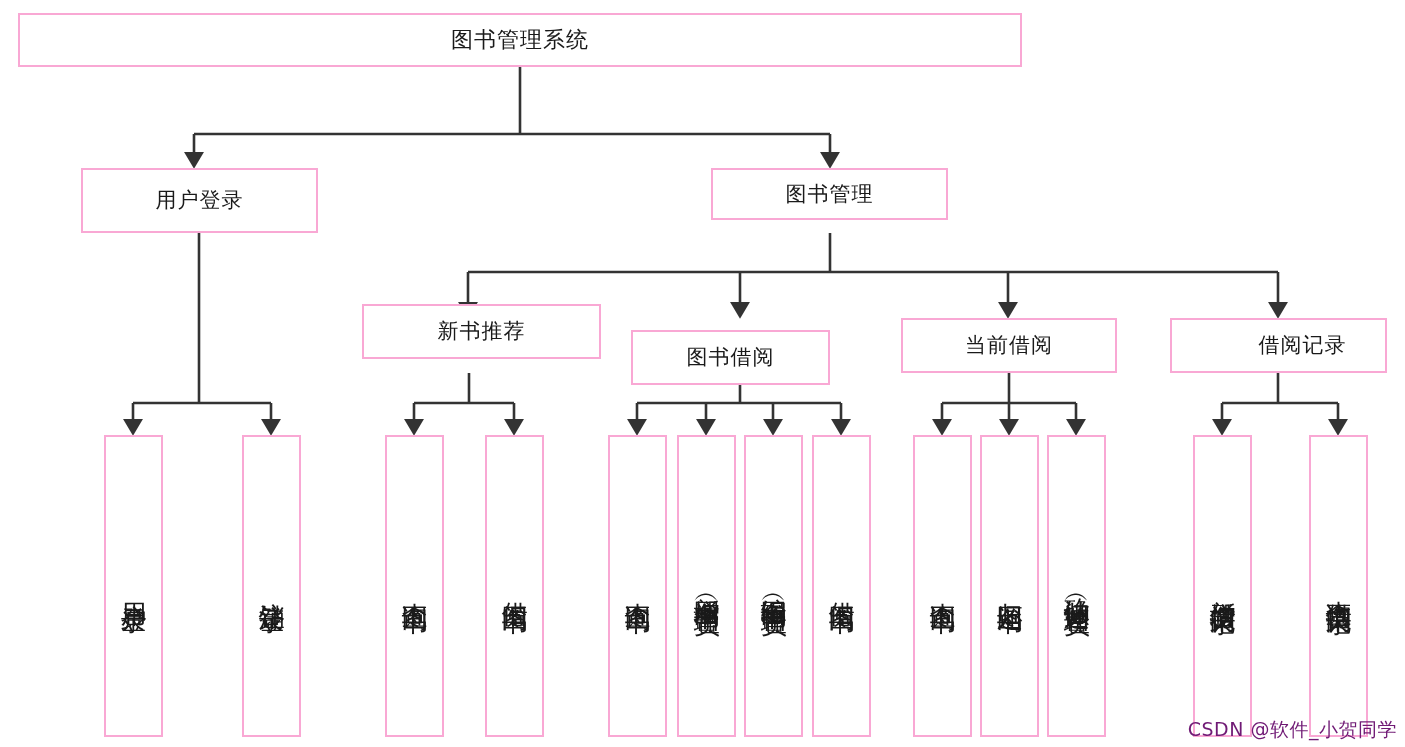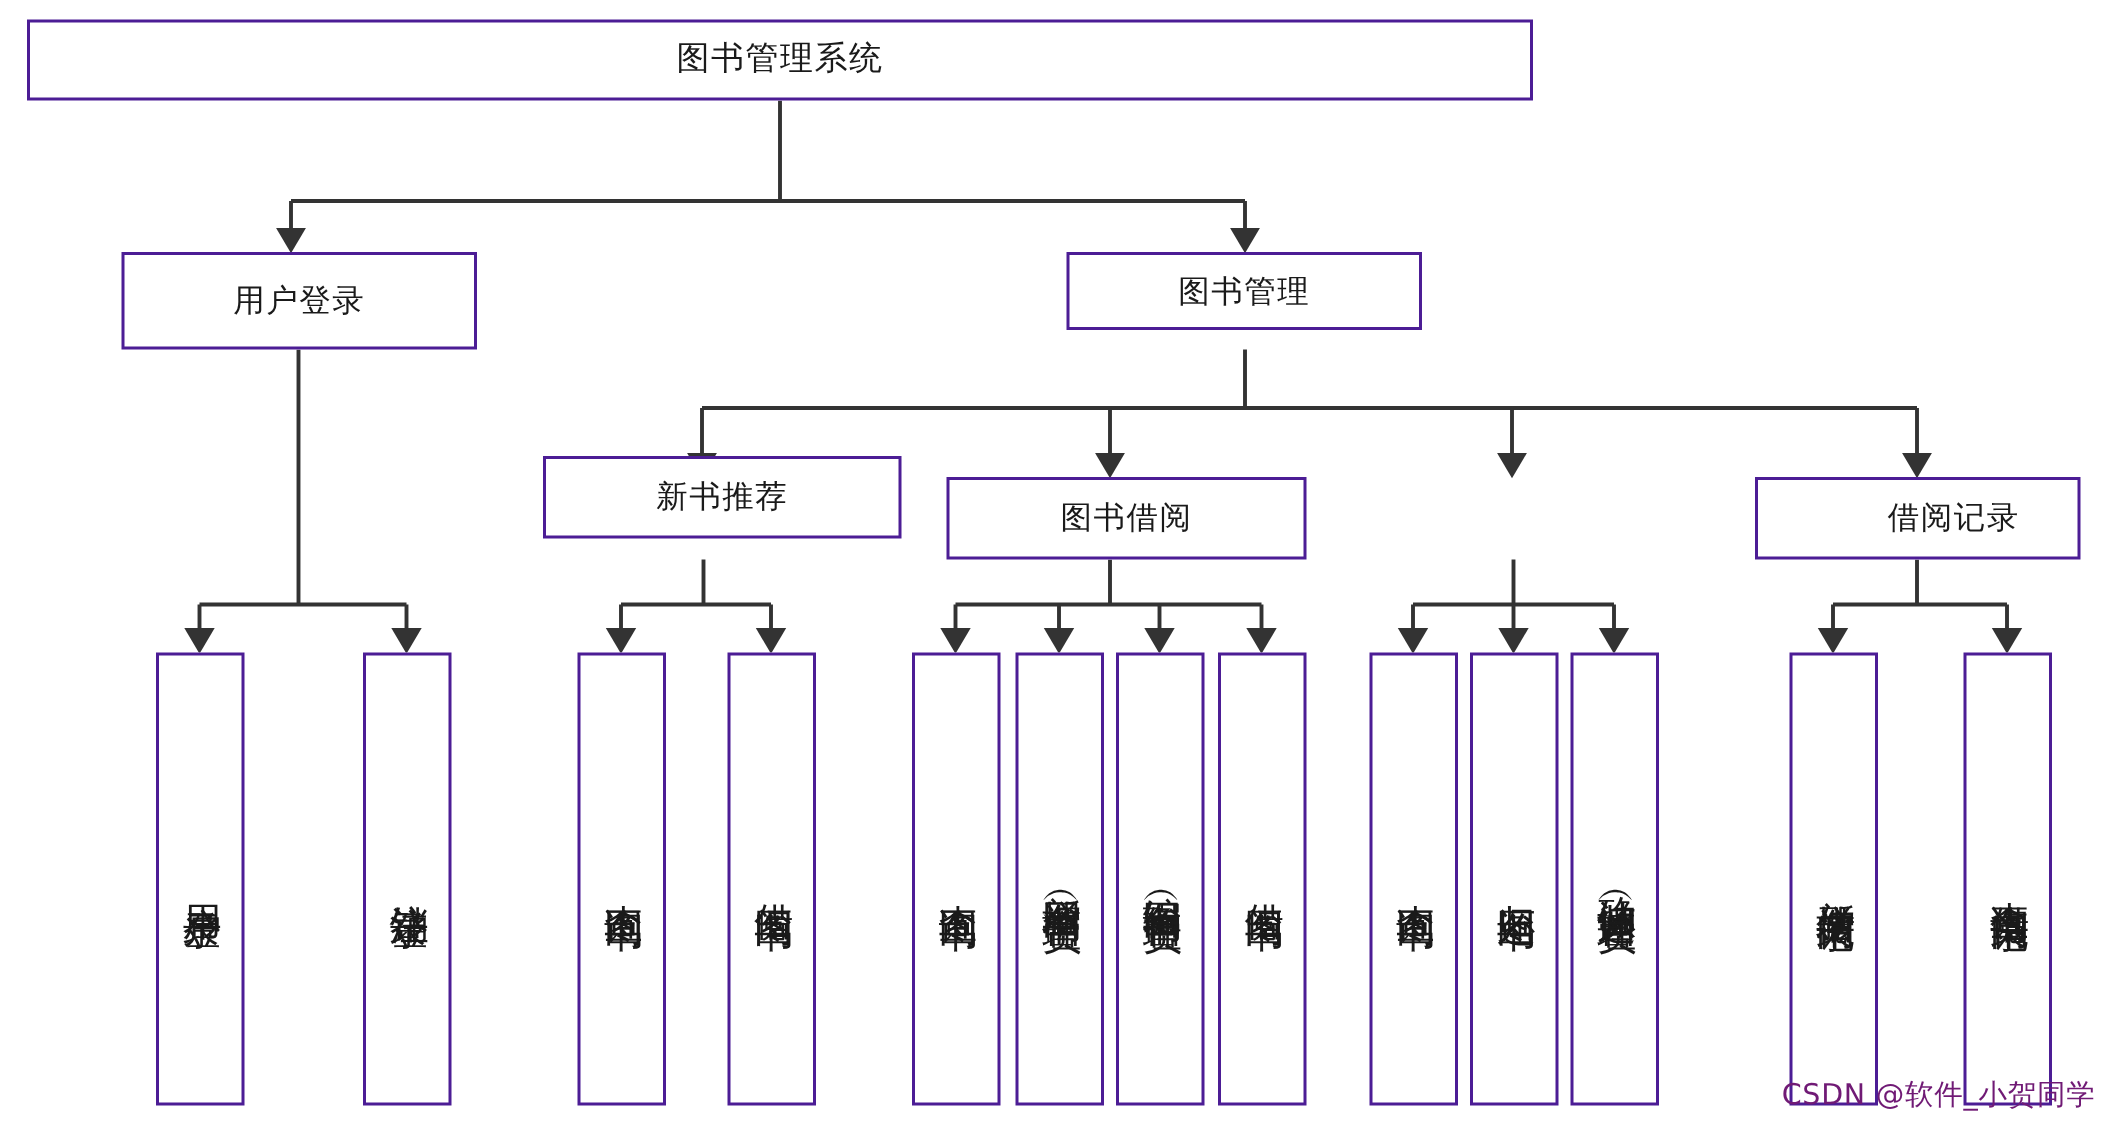--- a/index.html
+++ b/index.html
@@ -1,19 +1,19 @@
 <!DOCTYPE html>
 <html><head>
 <meta charset="utf-8">
 <style>
   html,body{margin:0;padding:0;background:#ffffff;}
   body{width:1405px;height:747px;font-family:"DejaVu Sans","Liberation Sans",sans-serif;}
   #stage{position:relative;width:1405px;height:747px;overflow:hidden;background:#fff;}
   svg.lines{position:absolute;left:0;top:0;width:1405px;height:747px;pointer-events:none;}
-  .node{position:absolute;box-sizing:border-box;background:#ffffff;border:2px solid #4c1d95;
+  .node{position:absolute;box-sizing:border-box;background:#ffffff;border:2px solid #f9a8d4;
         display:flex;align-items:center;justify-content:center;color:#1a1a1a;}
   .node .lbl{display:block;text-align:center;line-height:1.0;}
   
   .h .lbl{font-size:21px;letter-spacing:1px;white-space:nowrap;}
   .root .lbl{font-size:22px;letter-spacing:1px;}
   
   .v{padding:4px 0;}
   .v .lbl{writing-mode:vertical-rl;text-orientation:upright;
           font-size:26px;line-height:1.06;letter-spacing:2px;white-space:nowrap;}
   .watermark{position:absolute;right:8px;bottom:4px;font-size:19px;color:#701a75;
@@ -81,22 +81,25 @@
   <div class="node h" style="left:81px;top:168px;width:237px;height:65px;">
     <span class="lbl">用户登录</span>
   </div>
   <div class="node h" style="left:711px;top:168px;width:237px;height:52px;">
     <span class="lbl">图书管理</span>
   </div>
 
   <div class="node h" style="left:362px;top:304px;width:239px;height:55px;">
     <span class="lbl">新书推荐</span>
   </div>
-  <div class="node h" style="left:631px;top:318px;width:240px;height:55px;">
+  <div class="node h" style="left:631px;top:330px;width:199px;height:55px;">
     <span class="lbl">图书借阅</span>
+  </div>
+  <div class="node h" style="left:901px;top:318px;width:216px;height:55px;">
+    <span class="lbl">当前借阅</span>
   </div>
   <div class="node h" style="left:1170px;top:318px;width:217px;height:55px;padding-left:48px;">
     <span class="lbl">借阅记录</span>
   </div>
 
   <div class="node v" style="left:104px;top:435px;width:59px;height:302px;">
     <span class="lbl">用户登录</span>
   </div>
   <div class="node v" style="left:242px;top:435px;width:59px;height:302px;">
     <span class="lbl">注销登录</span>

